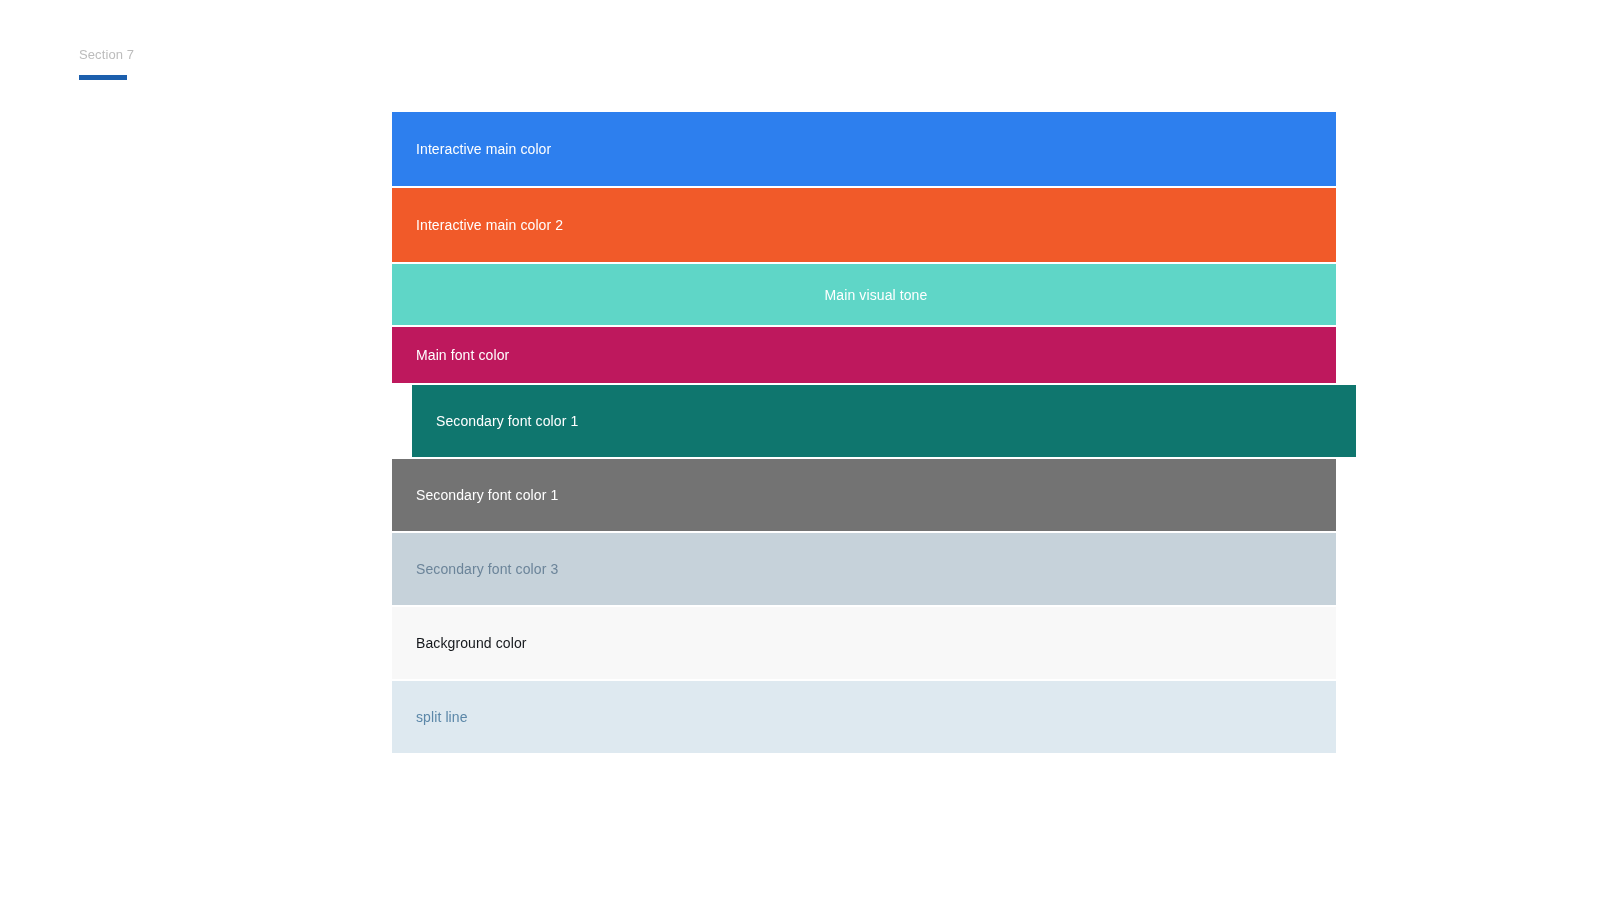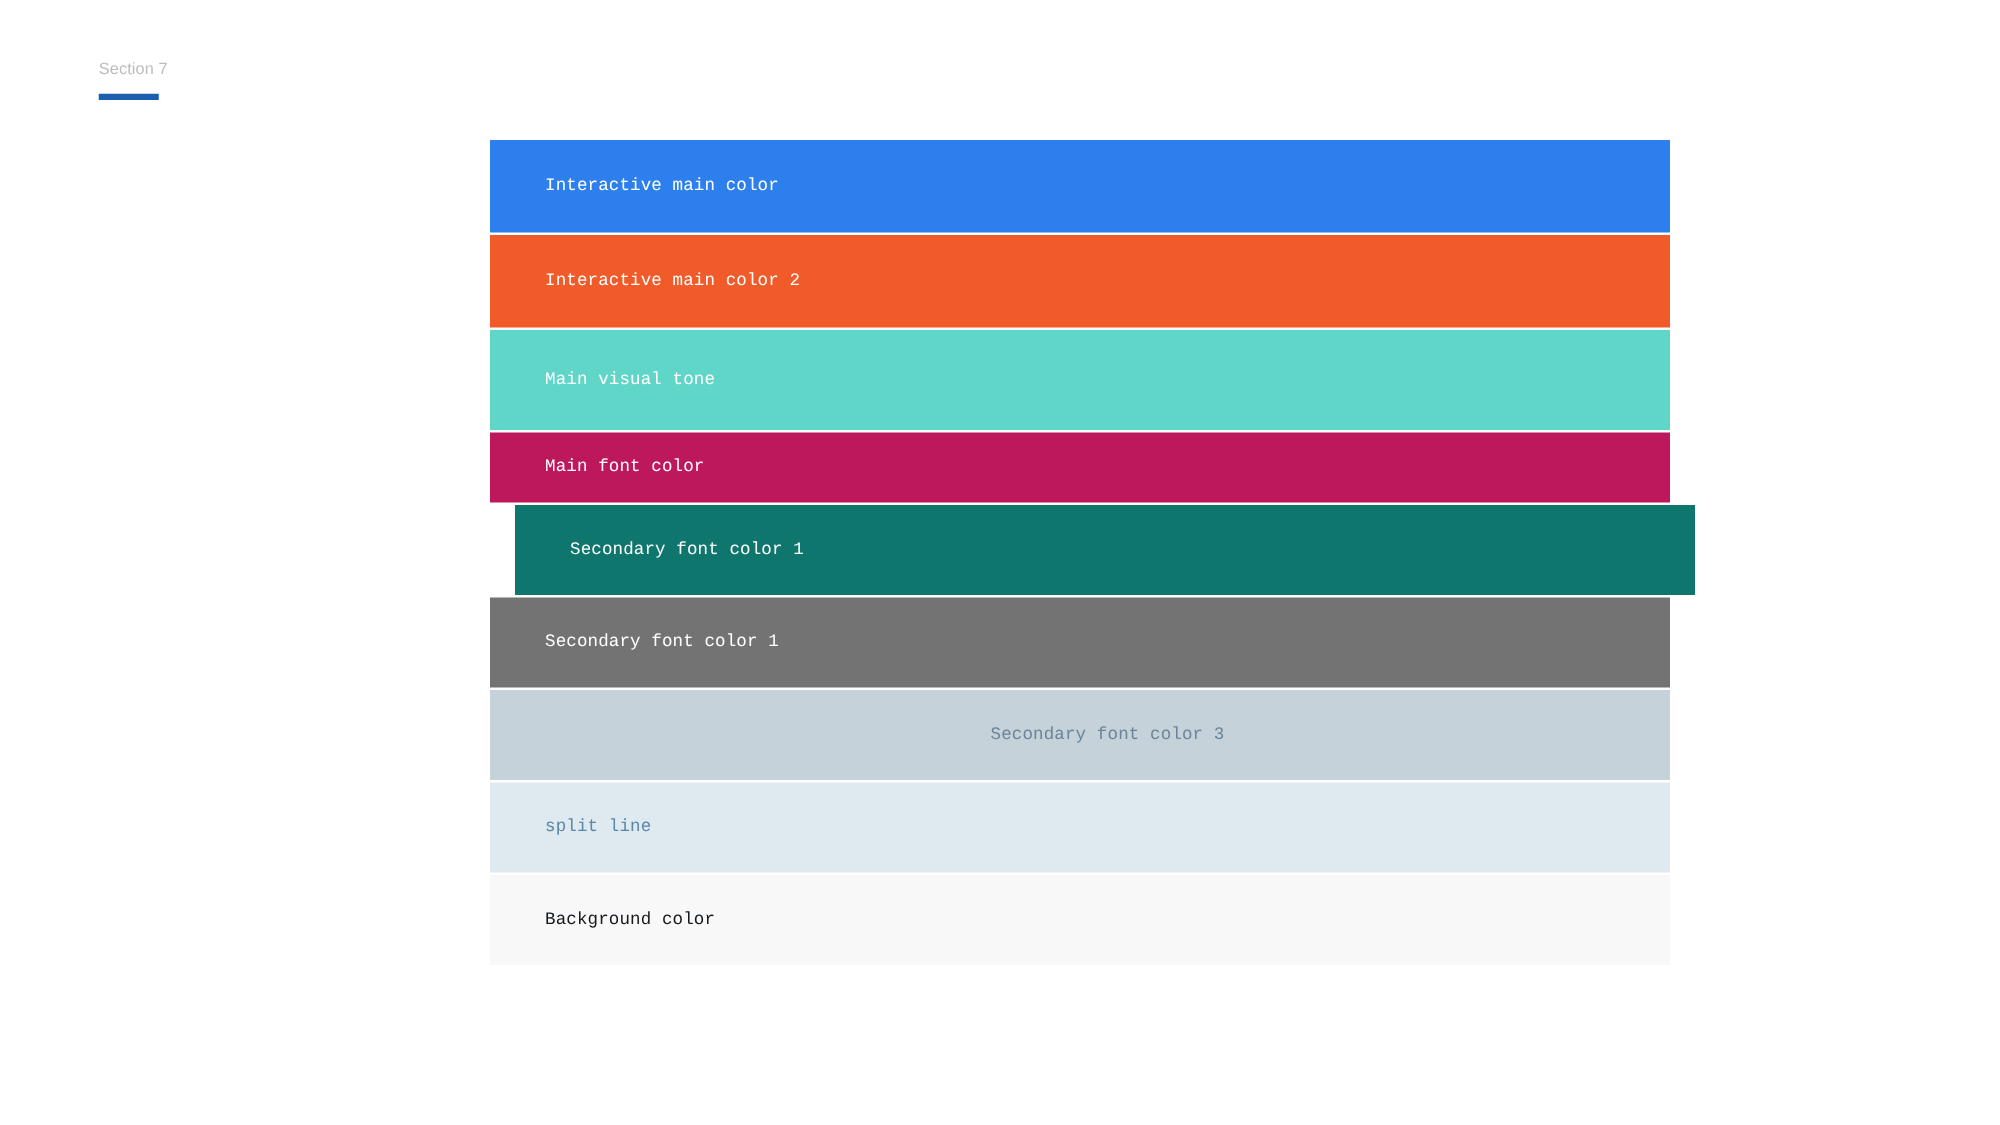--- a/index.html
+++ b/index.html
@@ -67,59 +67,58 @@
     box-sizing: border-box;
     display: flex;
     align-items: center;
     margin-bottom: 2px;
   }
 
   .swatch-label {
     font-size: 14px;
     line-height: 20px;
     letter-spacing: 0.1px;
-    padding-left: 44px;
+    padding-left: 24px;
     white-space: nowrap;
     user-select: none;
-    font-family: Liberation Mono, monospace;
   }
 </style>
 </head>
 <body>
 
 <div class="page">
 
   <div class="header">
     <div class="section-eyebrow">Section 7</div>
     <div class="title-accent" style="background: rgb(28, 95, 173);"></div>
   </div>
 
   <div class="swatch-stack">
       <div class="swatch-row" style="background: rgb(45, 127, 238); height: 74px;">
         <span class="swatch-label" style="color: rgb(255, 255, 255);">Interactive main color</span>
       </div>
       <div class="swatch-row" style="background: rgb(241, 90, 41); height: 74px;">
         <span class="swatch-label" style="color: rgb(255, 255, 255);">Interactive main color 2</span>
       </div>
-      <div class="swatch-row" style="background: rgb(95, 214, 199); height: 80px;">
+      <div class="swatch-row" style="background: rgb(95, 214, 199); height: 61px; justify-content: center;">
         <span class="swatch-label" style="color: rgb(255, 255, 255);">Main visual tone</span>
       </div>
       <div class="swatch-row" style="background: #be185d; height: 56px;">
         <span class="swatch-label" style="color: rgb(255, 255, 255);">Main font color</span>
       </div>
       <div class="swatch-row" style="background: #0f766e; height: 72px; margin-left: 20px;">
         <span class="swatch-label" style="color: rgb(255, 255, 255);">Secondary font color 1</span>
       </div>
       <div class="swatch-row" style="background: rgb(115, 115, 115); height: 72px;">
         <span class="swatch-label" style="color: rgb(255, 255, 255);">Secondary font color 1</span>
       </div>
-      <div class="swatch-row" style="background: rgb(198, 210, 218); height: 72px; justify-content: center;">
+      <div class="swatch-row" style="background: rgb(198, 210, 218); height: 72px;">
         <span class="swatch-label" style="color: rgb(107, 132, 153);">Secondary font color 3</span>
+      </div>
+      <div class="swatch-row" style="background: rgb(248, 248, 248); height: 72px;">
+        <span class="swatch-label" style="color: rgb(21, 24, 28);">Background color</span>
       </div>
       <div class="swatch-row" style="background: rgb(222, 233, 240); height: 72px;">
         <span class="swatch-label" style="color: rgb(91, 135, 168);">split line</span>
-      </div>
-      <div class="swatch-row" style="background: rgb(248, 248, 248); height: 72px;">
-        <span class="swatch-label" style="color: rgb(21, 24, 28);">Background color</span>
       </div>
     </div>
 
 </div>
 
 </body></html>

